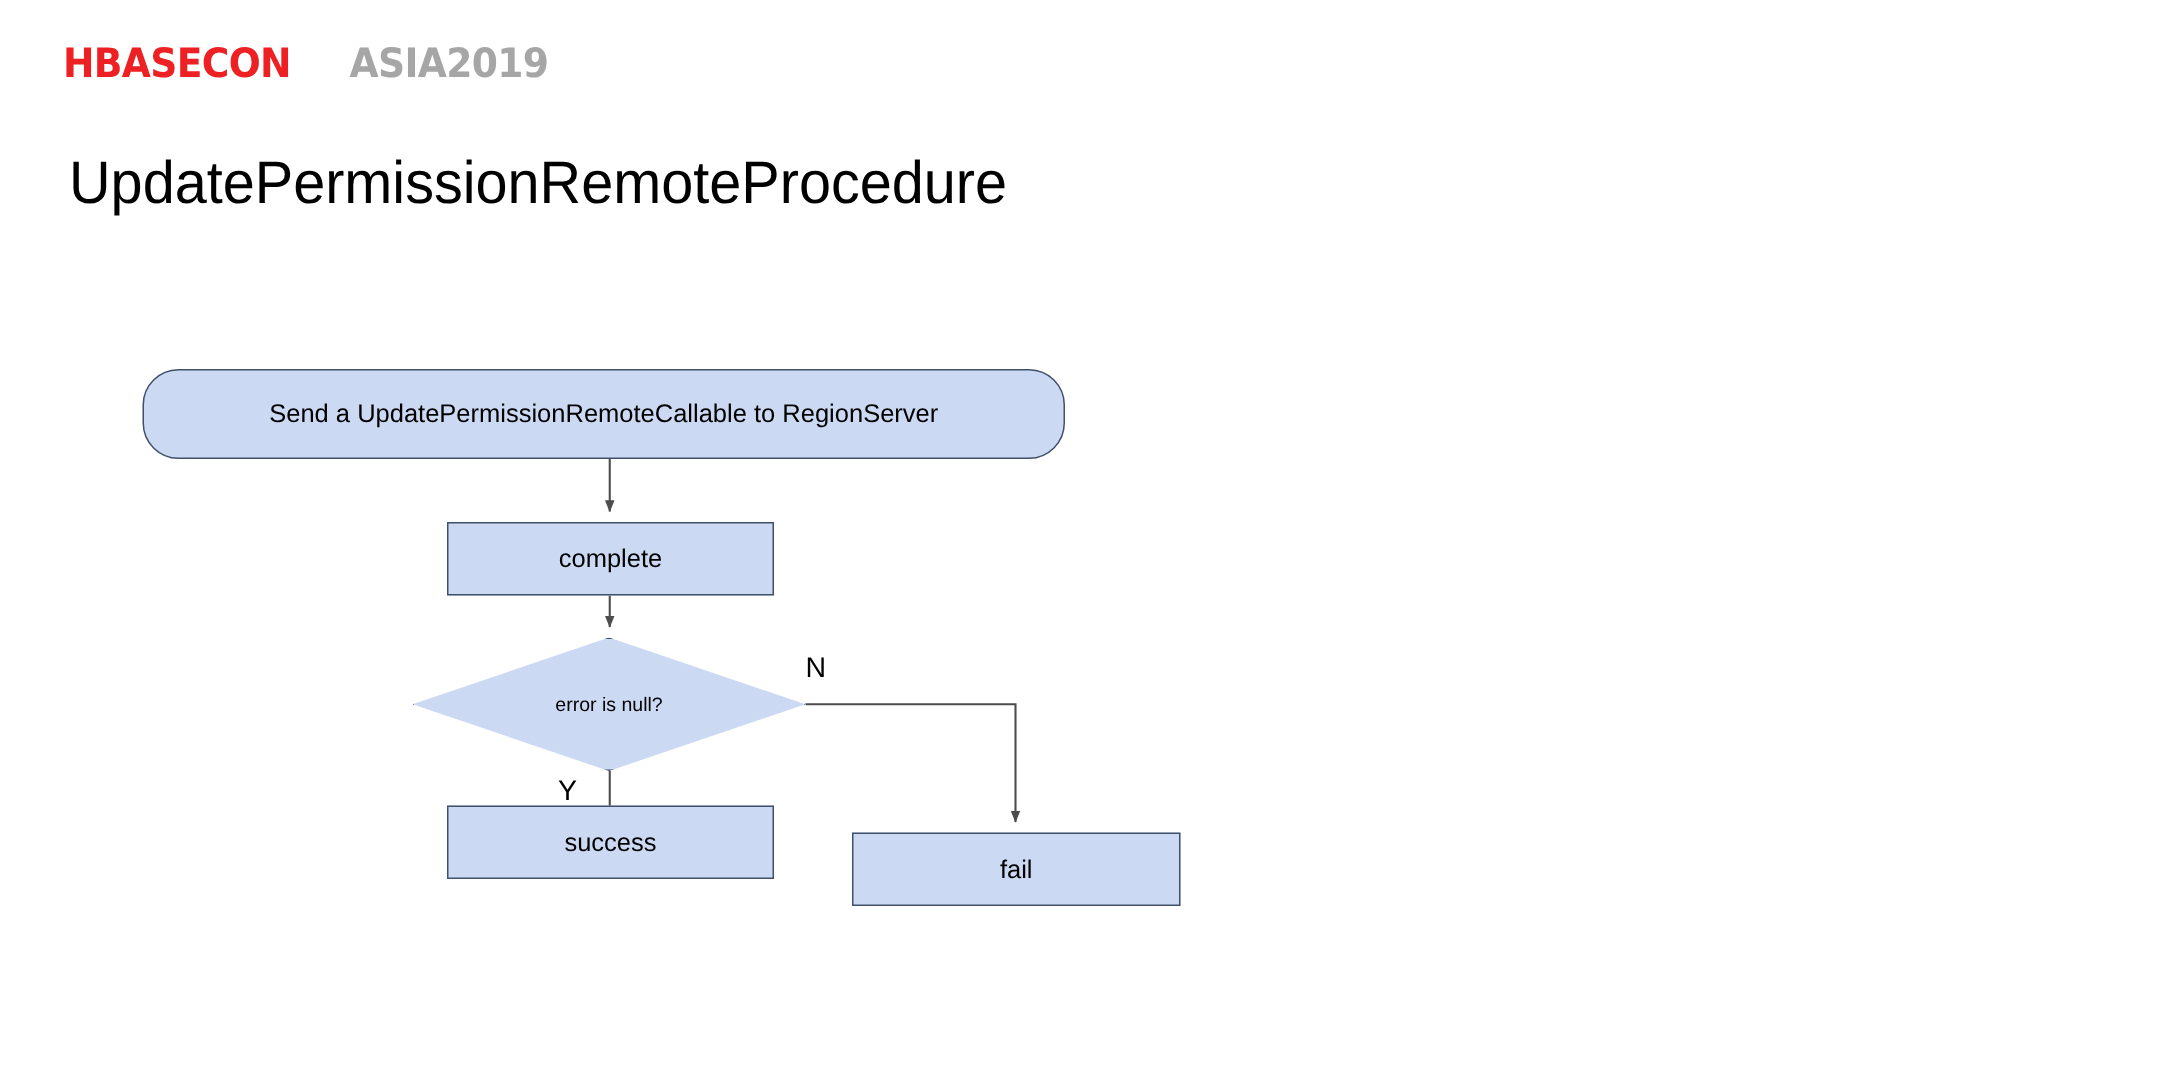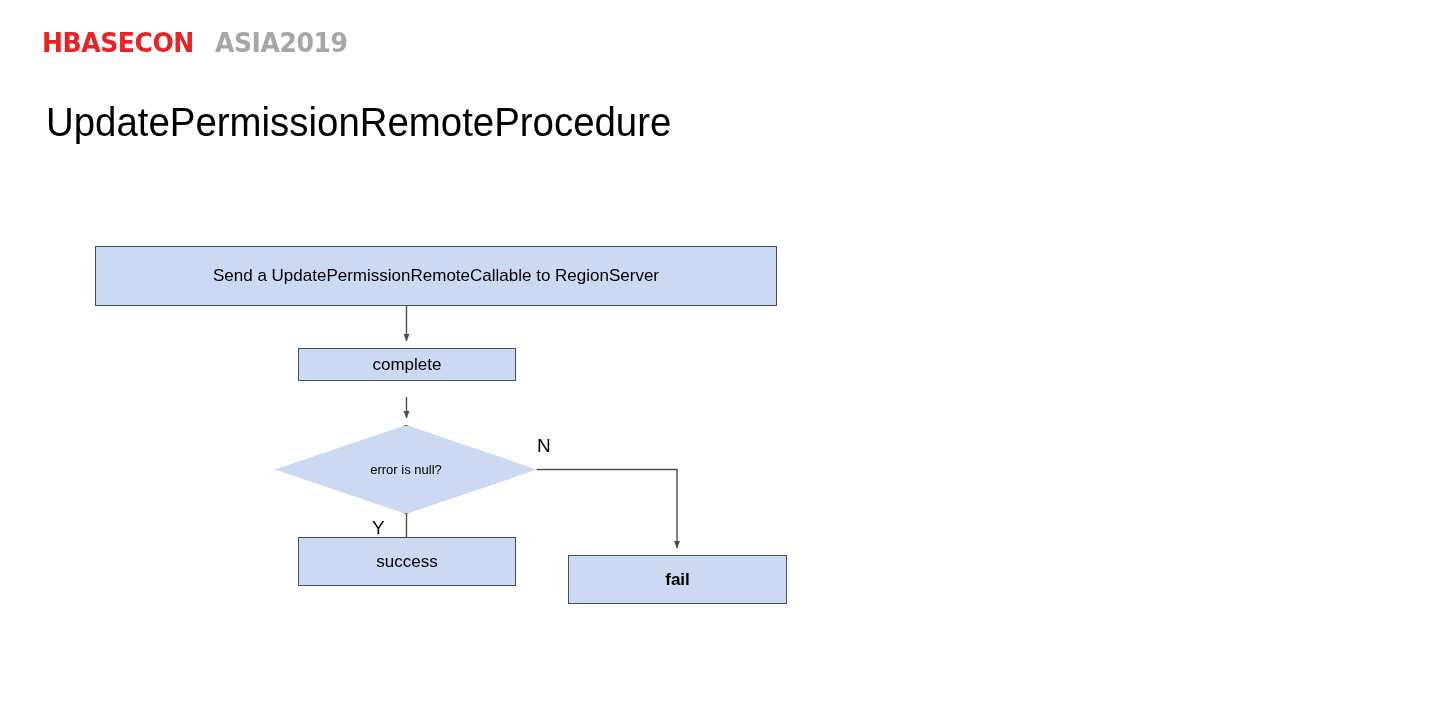--- a/index.html
+++ b/index.html
@@ -15,21 +15,21 @@
     position: relative;
   }
 
   
   .brand {
     position: absolute;
     left: 42px;
     top: 29px;
     display: flex;
     align-items: baseline;
-    gap: 10px;
+    gap: 28px;
     white-space: nowrap;
   }
   .brand-main,
   .brand-sub {
     font-family: "DejaVu Sans", sans-serif;
     font-size: 27px;
     font-weight: bold;
     letter-spacing: -0.5px;
     line-height: 1;
     transform: scaleX(0.93);
@@ -77,24 +77,24 @@
     border: 1px solid #40506b;
     display: flex;
     align-items: center;
     justify-content: center;
     color: #000000;
     font-family: "Liberation Sans", sans-serif;
     font-size: 17px;
     white-space: nowrap;
   }
 
-  #node-send     { left: 95px;  top: 246px; width: 682px; height: 60px; }
-  #node-complete { left: 298px; top: 348px; width: 218px; height: 33px; }
+  #node-send     { left: 95px;  top: 246px; width: 615px; height: 60px; border-radius: 24px; }
+  #node-complete { left: 298px; top: 348px; width: 218px; height: 49px; }
   #node-success  { left: 298px; top: 537px; width: 218px; height: 49px; }
-  #node-fail     { left: 568px; top: 555px; width: 219px; height: 49px; font-weight: bold; }
+  #node-fail     { left: 568px; top: 555px; width: 219px; height: 49px; }
 
   
   .diamond-wrap {
     position: absolute;
     left: 275px;
     top: 425px;
     width: 262px;
     height: 89px;
   }
   .diamond-shape {

